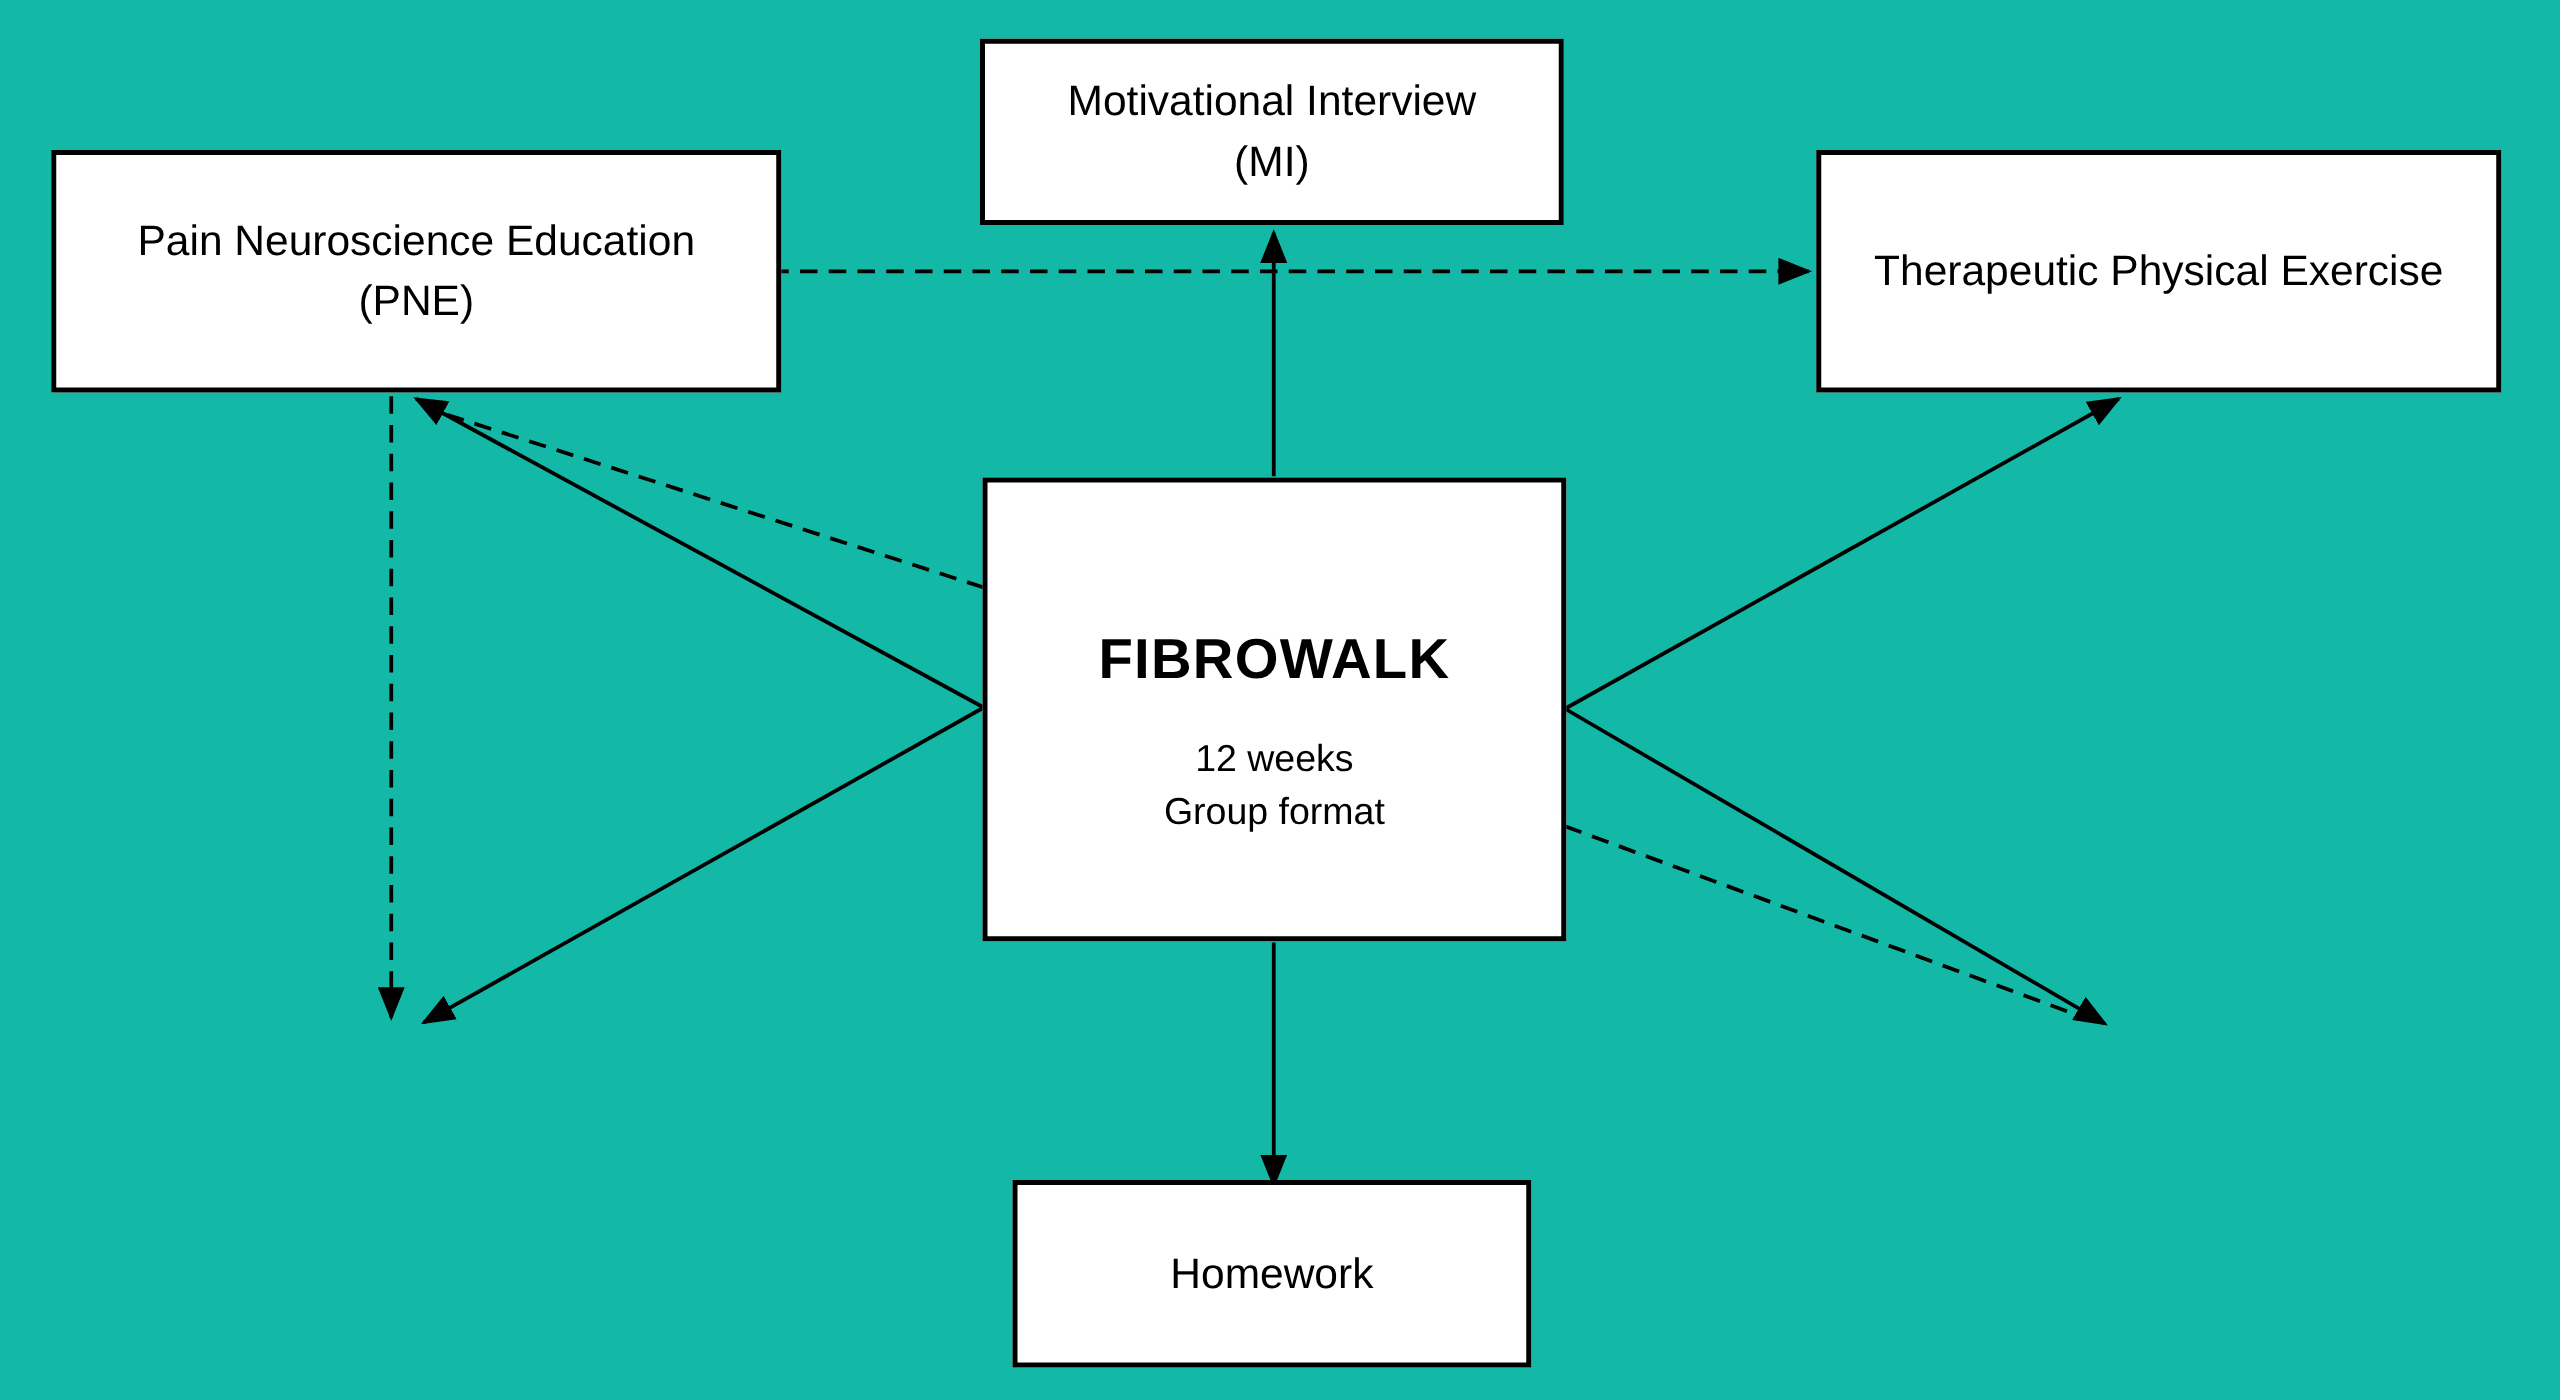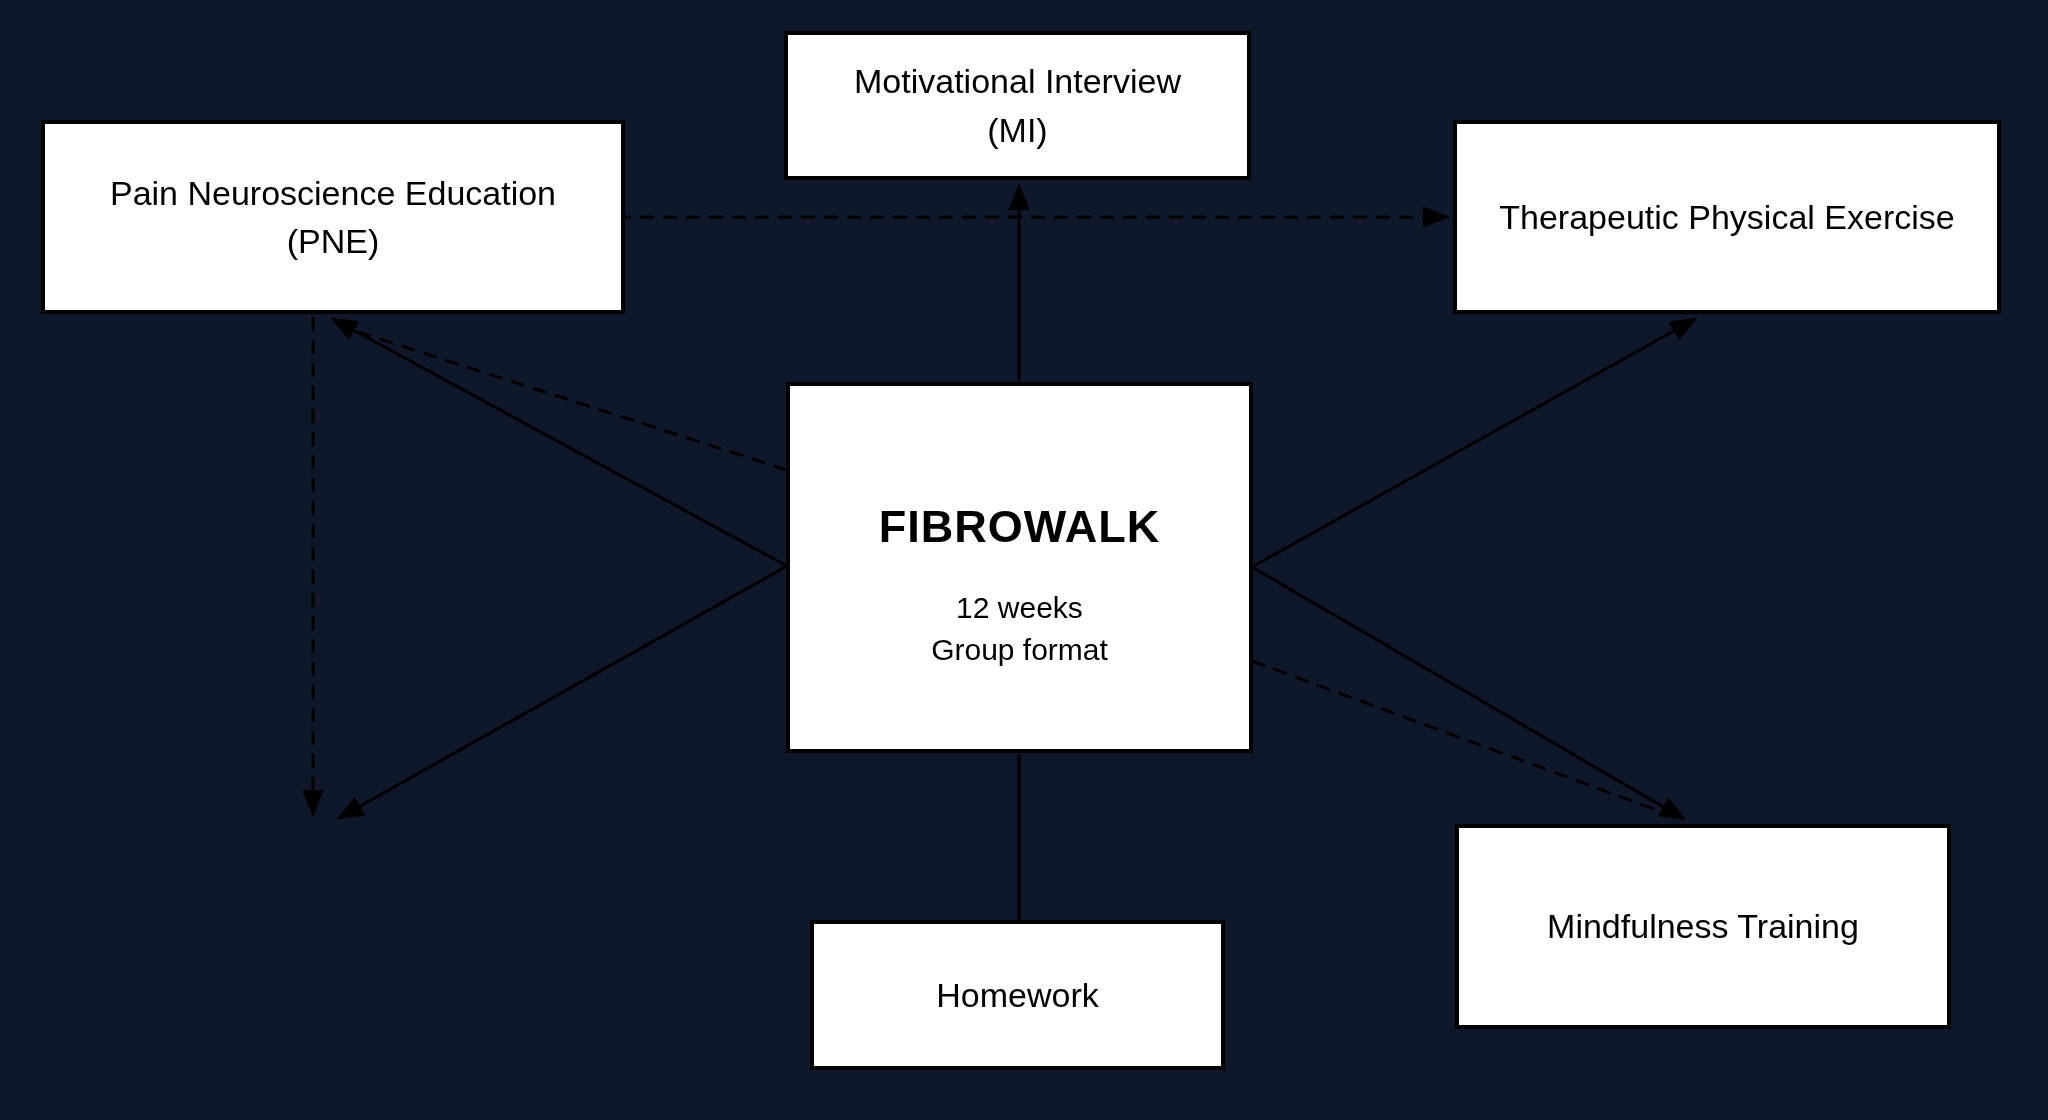--- a/index.html
+++ b/index.html
@@ -4,21 +4,21 @@
 <style>
   html, body {
     margin: 0;
     padding: 0;
     background: #ffffff;
   }
   .canvas {
     position: relative;
     width: 2048px;
     height: 1120px;
-    background: #0f172a;
+    background: #14b8a6;
     font-family: "Liberation Sans", sans-serif;
     overflow: hidden;
   }
   svg.edges {
     position: absolute;
     left: 0;
     top: 0;
     width: 2048px;
     height: 1120px;
   }
@@ -54,21 +54,21 @@
     white-space: pre-line;
     color: #000000;
   }
   
   #node-pne       { left: 41px;   top: 120px; width: 584px; height: 194px; }
   #node-mi        { left: 784px;  top: 31px;  width: 467px; height: 149px; }
   #node-tpe       { left: 1453px; top: 120px; width: 548px; height: 194px; }
   #node-fibrowalk { left: 786px;  top: 382px; width: 467px; height: 371px; }
   #node-cbt       { left: 41px;   top: 823px; width: 552px; height: 199px; }
   #node-mind      { left: 1455px; top: 824px; width: 496px; height: 205px; }
-  #node-homework  { left: 810px;  top: 920px; width: 415px; height: 150px; }
+  #node-homework  { left: 810px;  top: 944px; width: 415px; height: 150px; }
 
   .edge-solid {
     stroke: #000000;
     stroke-width: 3;
     fill: none;
   }
   .edge-dashed {
     stroke: #000000;
     stroke-width: 3;
     stroke-dasharray: 14 9;
@@ -114,21 +114,18 @@
     <span class="label">Therapeutic Physical Exercise</span>
   </div>
 
   <div class="node" id="node-fibrowalk">
     <div class="title">FIBROWALK</div>
     <div class="subtitle">12 weeks
 Group format</div>
   </div>
 
 
-  <div class="node" id="node-mind">
-    <span class="label">Mindfulness Training</span>
-  </div>
 
   <div class="node" id="node-homework">
     <span class="label">Homework</span>
   </div>
 
 </div>
 
 </body></html>

